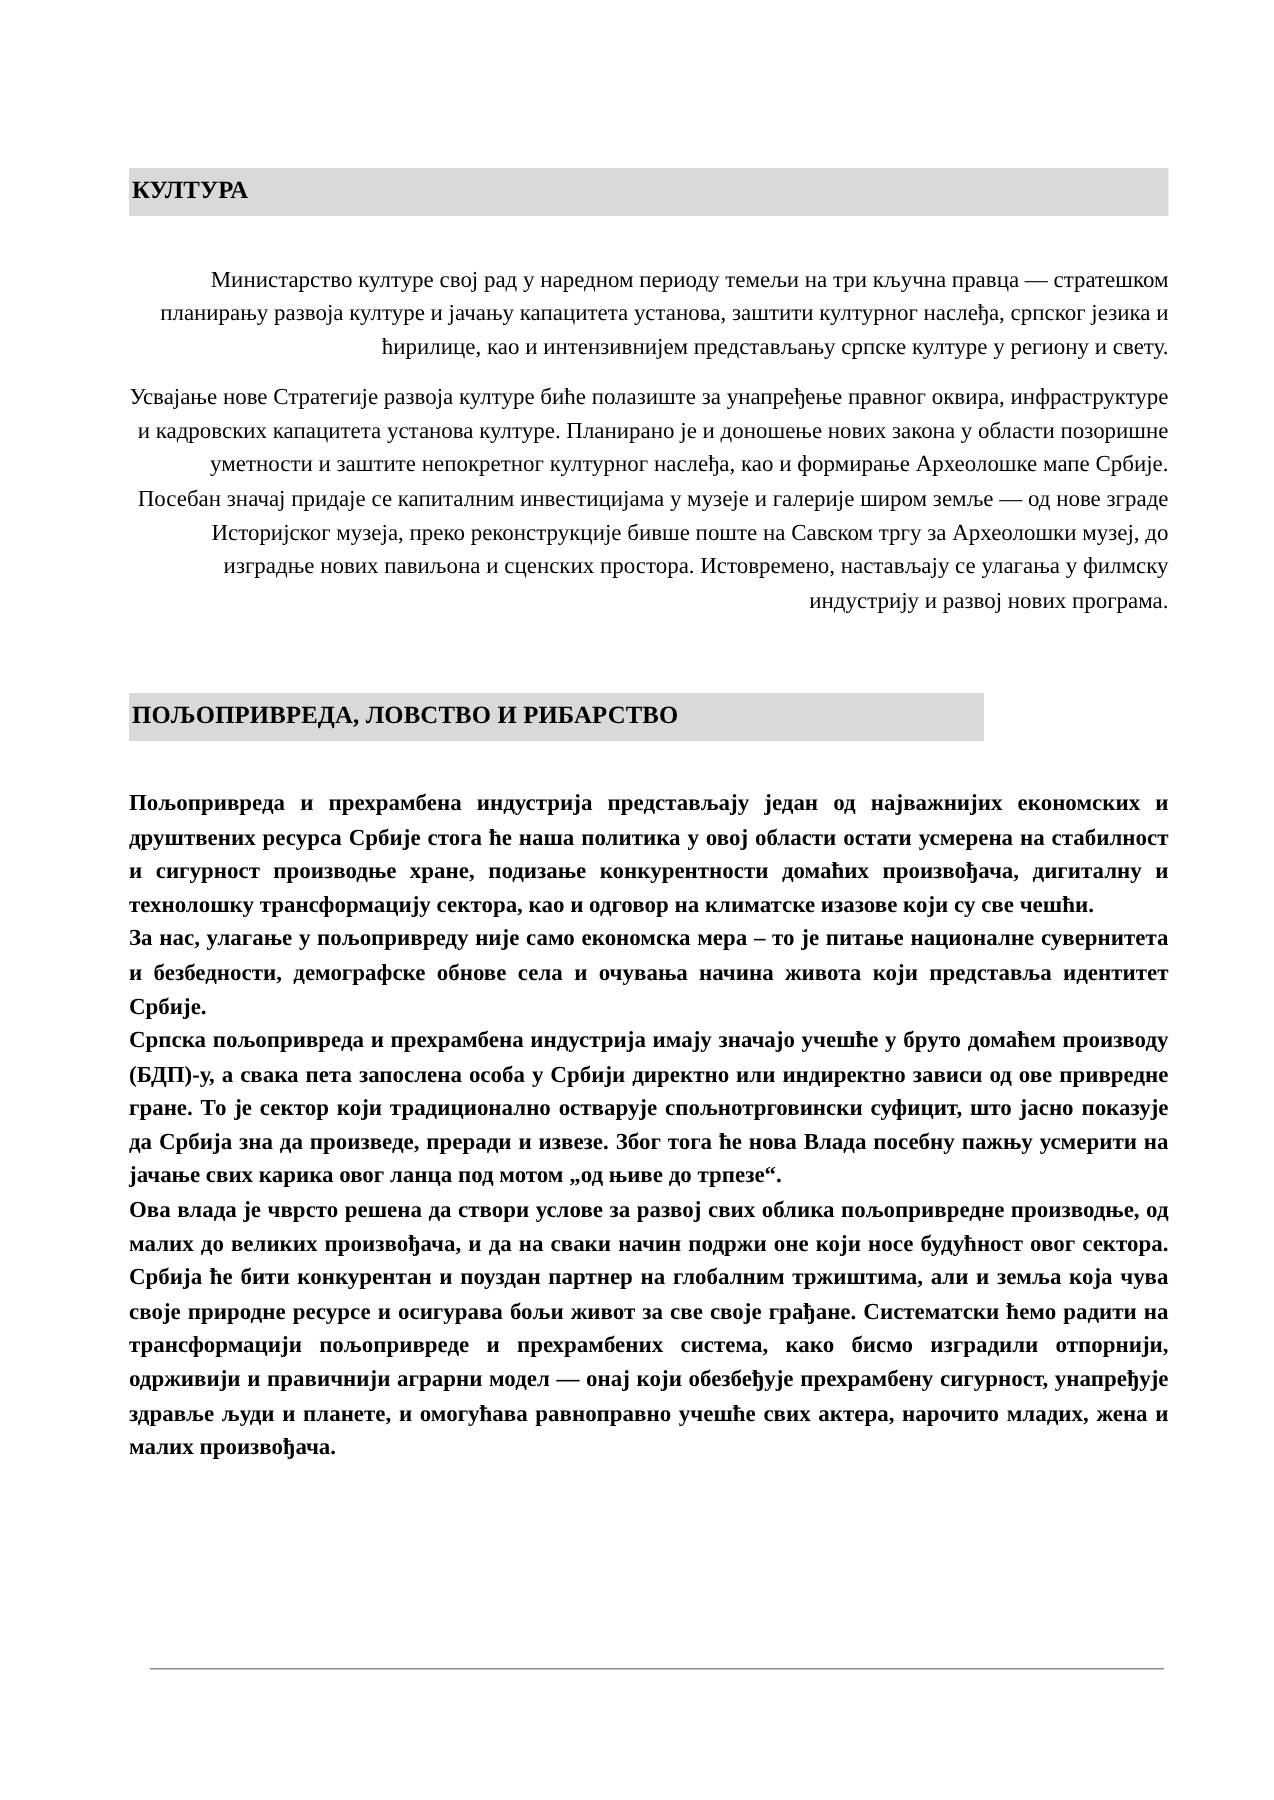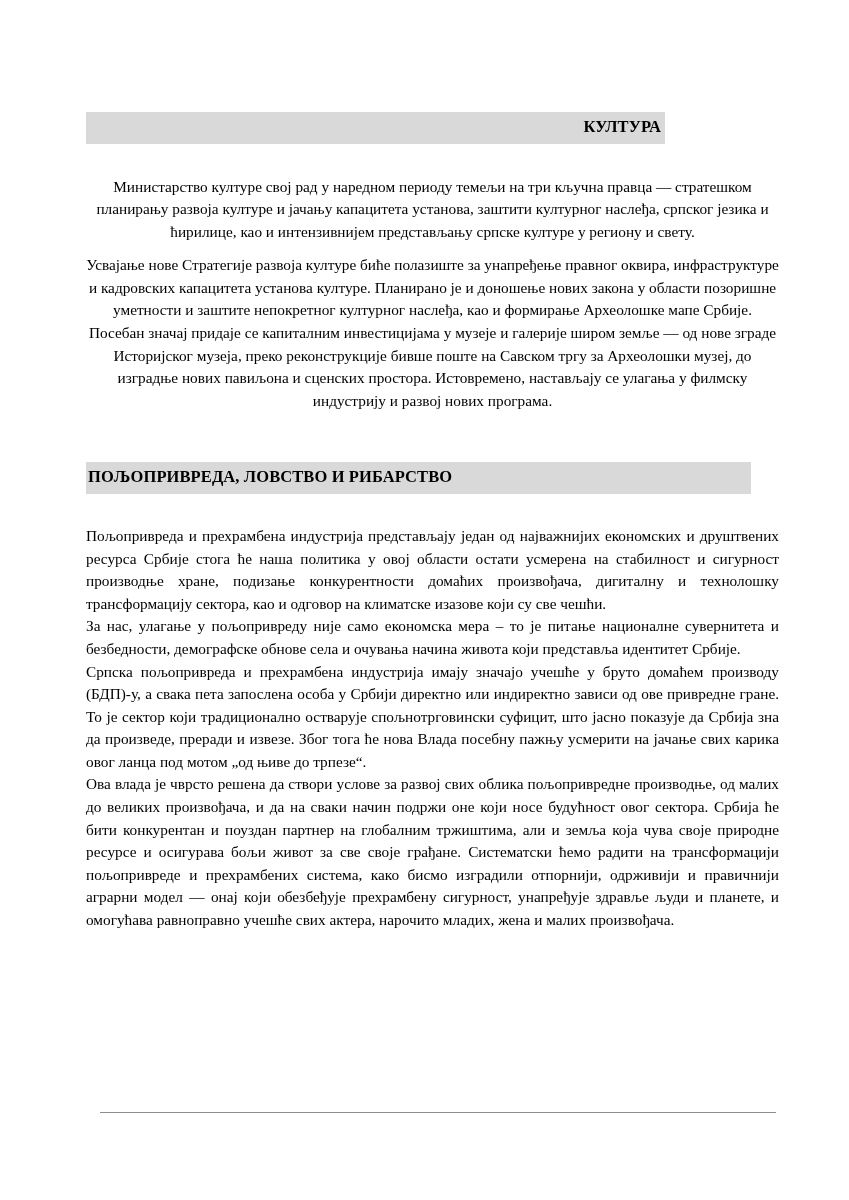--- a/index.html
+++ b/index.html
@@ -34,32 +34,32 @@
     background: #d9d9d9;
     color: #000000;
     font-family: "Liberation Serif", "DejaVu Serif", serif;
     font-weight: bold;
     font-size: 16.5px;
     line-height: 1.0;
     letter-spacing: 0.1px;
     padding: 7px 4px 8px 2px;
     box-sizing: border-box;
   }
-  .section-heading.wide-bar { width: 579px; text-align: right; }
-  .section-heading.narrow-bar { width: 665px; }
+  .section-heading.wide-bar { width: 693px; }
+  .section-heading.narrow-bar { width: 570px; }
 
   
   .para {
     font-size: 15.3px;
     line-height: 22.6px;
     margin: 0;
-    text-align: center;
+    text-align: right;
     hyphens: none;
   }
-  .para.justify { text-align: justify; text-justify: inter-word; }
+  .para.justify { text-align: justify; text-justify: inter-word; font-weight: bold; }
 
   .block-culture { margin-top: 32px; }
   .block-culture .para + .para { margin-top: 11px; }
 
   .spacer-between-sections { height: 50px; }
 
   .block-agri { margin-top: 31px; width: 693px; }
   .block-agri .para + .para { }
 
   

